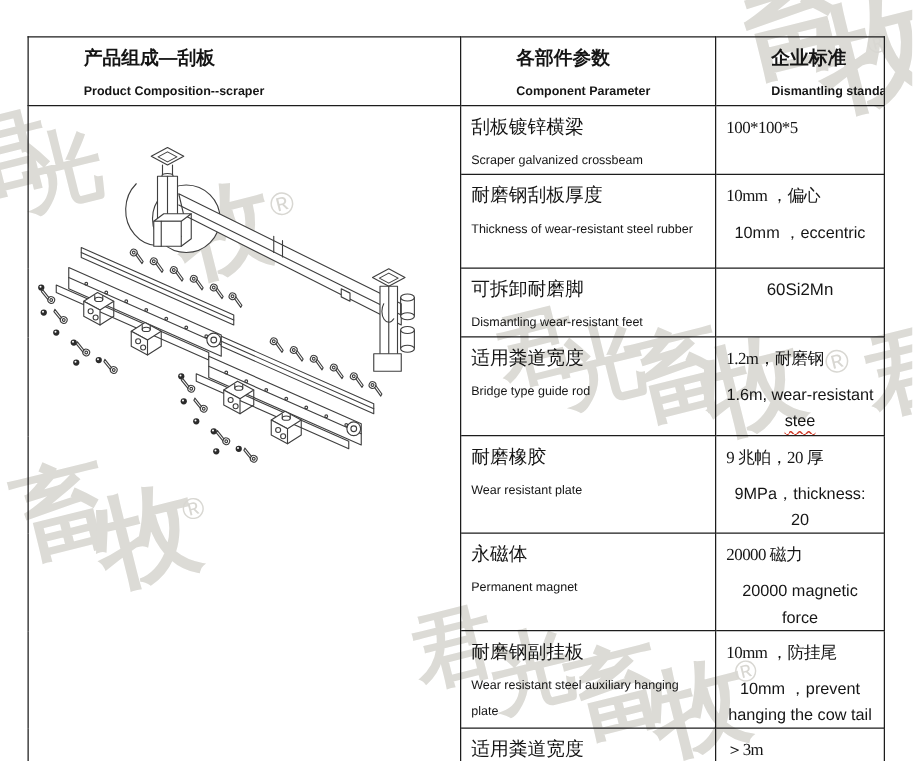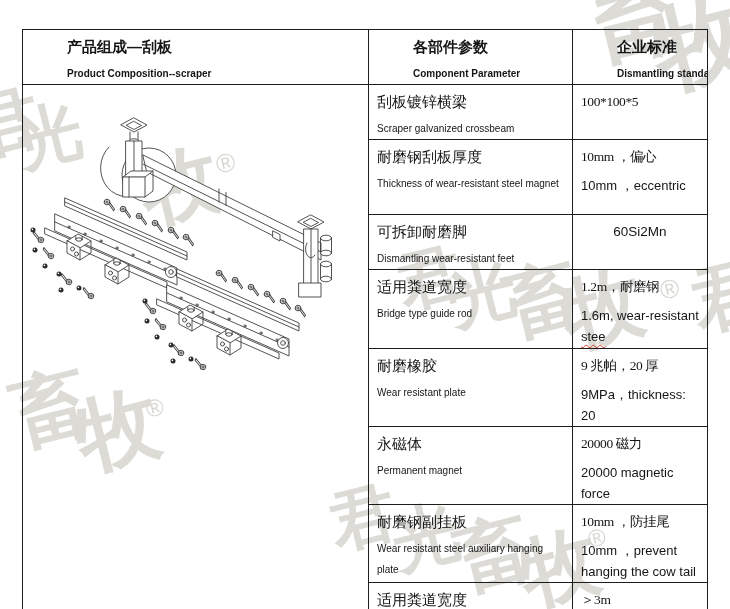--- a/index.html
+++ b/index.html
@@ -15,21 +15,21 @@
   
   table.spec{position:absolute;left:22px;top:29px;width:685px;z-index:1;
              border-collapse:collapse;table-layout:fixed;background:transparent;}
   table.spec td{border:1px solid #1c1c1c;vertical-align:top;padding:3px 8px 0 8px;overflow:hidden;}
   .zh{font-size:15px;line-height:21px;margin:3px 0 6px 0;}
   .en{font-size:10px;line-height:21px;}
   .hdr .zh,.hdr .en{font-weight:bold;margin-left:36px;}
   .hdr .en{white-space:nowrap;}
   .std .val{font-family:Liberation Serif, serif;font-size:13.5px;line-height:20px;
             margin:4px 0 8px 0;letter-spacing:-0.4px;white-space:nowrap;}
-  .std .en{font-size:13px;line-height:21px;}
+  .std .en{font-size:13px;line-height:21px;text-align:center;}
   .std .sans-val{font-family:"Liberation Sans",sans-serif;letter-spacing:0;text-align:center;}
   .misspell{text-decoration:underline wavy #cf3a28 1px;text-underline-offset:3px;}
 
   
   td.drawing-cell{padding:0;position:relative;}
   svg.draw{position:absolute;left:0;top:0;}
 </style>
 </head>
 <body>
 
@@ -195,21 +195,21 @@
         <div class="en">Scraper galvanized crossbeam</div>
       </td>
       <td class="std">
         <div class="val">100*100*5</div>
       </td>
     </tr>
 
     <tr style="height:75px">
       <td>
         <div class="zh">耐磨钢刮板厚度</div>
-        <div class="en">Thickness of wear-resistant steel magnet</div>
+        <div class="en">Thickness of wear-resistant steel rubber</div>
       </td>
       <td class="std">
         <div class="val">10mm ，偏心</div>
         <div class="en">10mm ，eccentric</div>
       </td>
     </tr>
 
     <tr style="height:53px">
       <td>
         <div class="zh">可拆卸耐磨脚</div>

